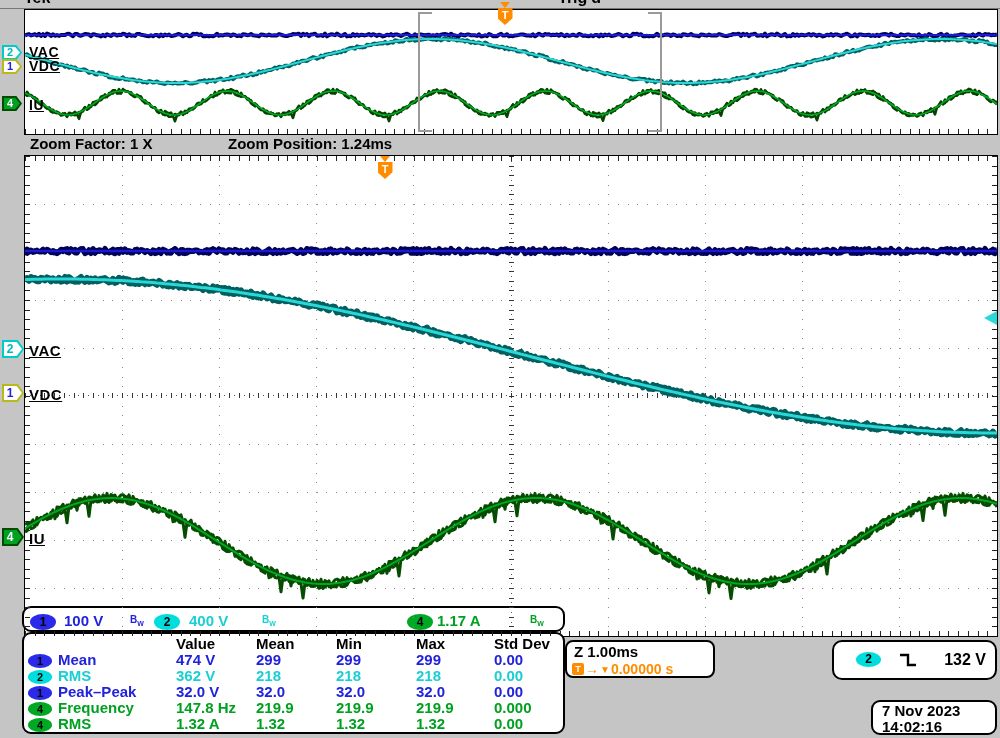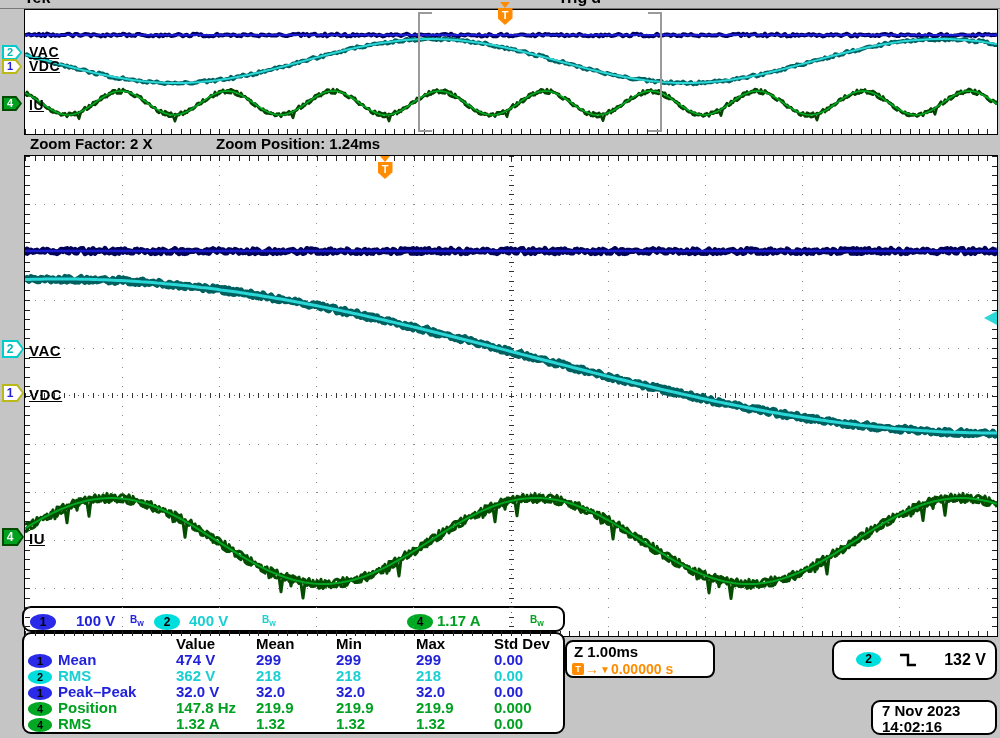--- a/index.html
+++ b/index.html
@@ -125,22 +125,22 @@
       <div class="pi" style="background:#00a020;"></div>
     <span style="color:#fff;">4</span>
   </div>
 
   <div class="tmark" style="left:497px;top:2px;">
     <div class="tri"></div>
     <div class="shield">T</div>
   </div>
 
   <div id="zoombar">
-    <span style="left:6px;">Zoom Factor: 2 X</span>
-    <span style="left:192px;">Zoom Position: 1.24ms</span>
+    <span style="left:6px;">Zoom Factor: 1 X</span>
+    <span style="left:204px;">Zoom Position: 1.24ms</span>
   </div>
 
   <div id="mainwin" class="winbox">
     <div id="main-grid">
         <div class="gl v" style="left: 96.7px;"></div>
         <div class="gl h" style="top: 47.5px;"></div>
         <div class="gl v" style="left: 193.9px;"></div>
         <div class="gl h" style="top: 95.5px;"></div>
         <div class="gl v" style="left: 291.1px;"></div>
         <div class="gl h" style="top: 143.5px;"></div>
@@ -198,21 +198,21 @@
 
   <div class="tmark" style="left:377px;top:156px;">
     <div class="tri"></div>
     <div class="shield">T</div>
   </div>
 
   <div class="lvl-arrow" style="left:984px;top:311px;"></div>
 
   <div id="badgebar" class="roundbox">
     <span class="bbitem" style="left:6px;"><span class="oval bg-blue">1</span></span>
-    <span class="bbitem c-blue" style="left:52px;">100 V</span>
+    <span class="bbitem c-blue" style="left:40px;">100 V</span>
     <span class="bbitem c-blue bw" style="left:106px;top:6px;"><span>B</span><sub>W</sub></span>
     <span class="bbitem" style="left:130px;"><span class="oval bg-cyan">2</span></span>
     <span class="bbitem c-cyan" style="left:165px;">400 V</span>
     <span class="bbitem c-cyan bw" style="left:238px;top:6px;"><span>B</span><sub>W</sub></span>
     <span class="bbitem" style="left:383px;"><span class="oval bg-green">4</span></span>
     <span class="bbitem c-green" style="left:413px;">1.17 A</span>
     <span class="bbitem c-green bw" style="left:506px;top:6px;"><span>B</span><sub>W</sub></span>
   </div>
 
   <div id="meastable" class="roundbox">
@@ -248,21 +248,21 @@
           <span><span class="oval bg-blue">1</span></span>
           <span class="c-blue">Peak–Peak</span>
           <span class="c-blue">32.0 V</span>
           <span class="c-blue">32.0</span>
           <span class="c-blue">32.0</span>
           <span class="c-blue">32.0</span>
           <span class="c-blue">0.00</span>
         </div>
         <div class="mrow">
           <span><span class="oval bg-green">4</span></span>
-          <span class="c-green">Position</span>
+          <span class="c-green">Frequency</span>
           <span class="c-green">147.8 Hz</span>
           <span class="c-green">219.9</span>
           <span class="c-green">219.9</span>
           <span class="c-green">219.9</span>
           <span class="c-green">0.000</span>
         </div>
         <div class="mrow">
           <span><span class="oval bg-green">4</span></span>
           <span class="c-green">RMS</span>
           <span class="c-green">1.32 A</span>

